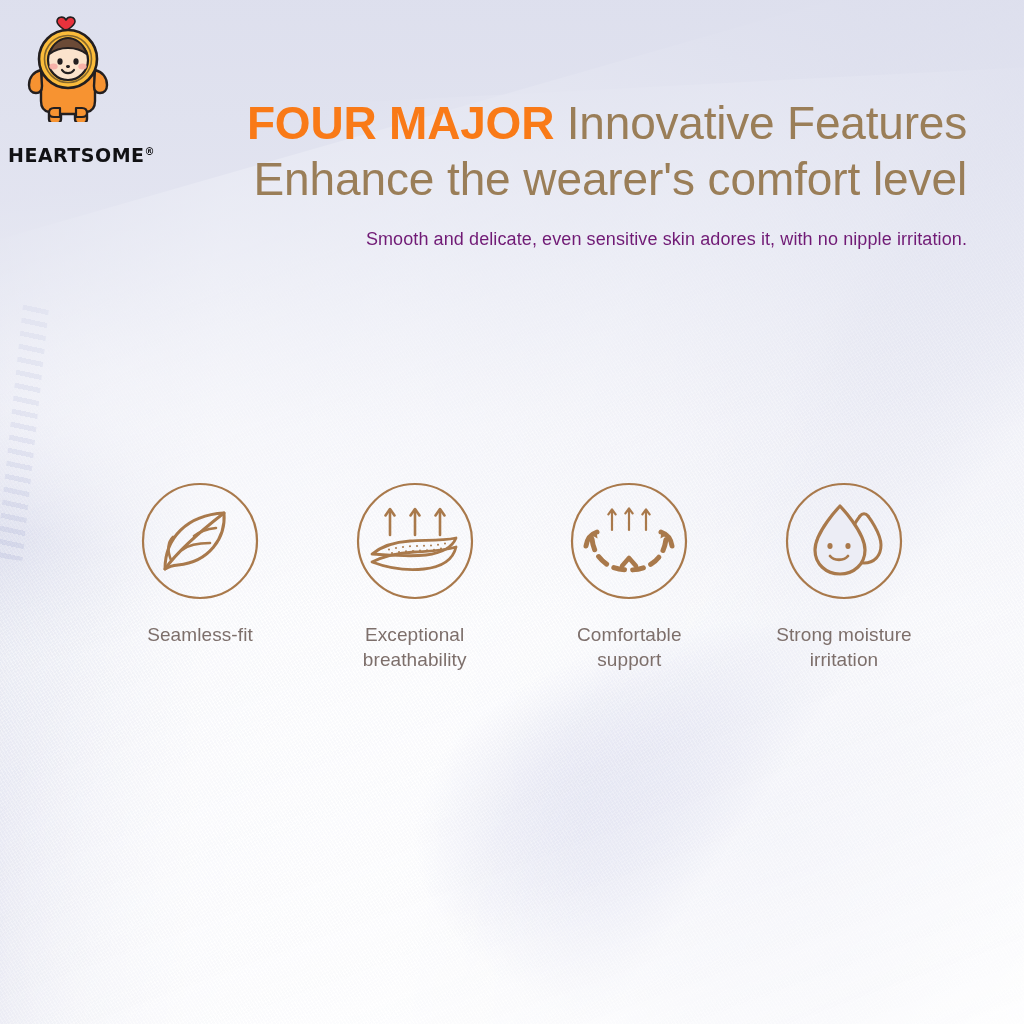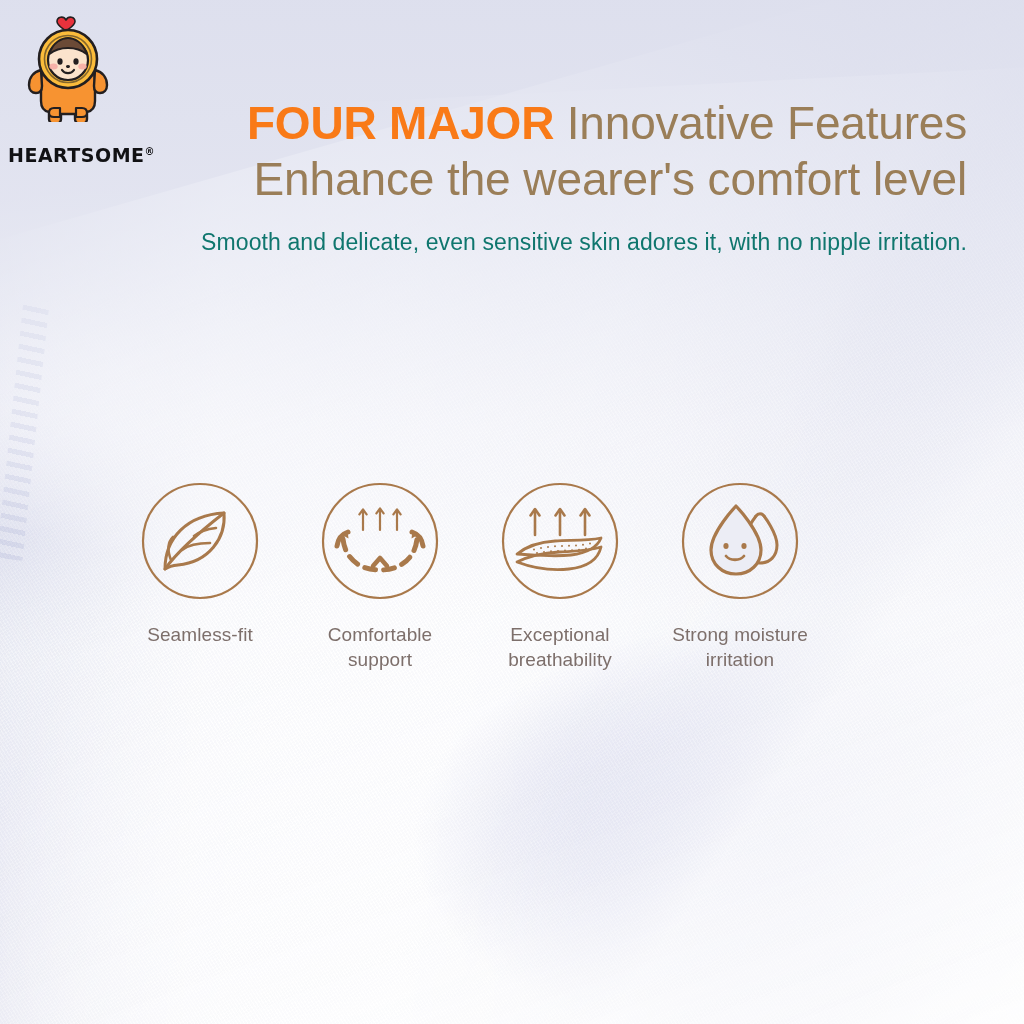--- a/index.html
+++ b/index.html
@@ -189,33 +189,34 @@
     color: #f97a17;
     font-weight: bold;
   }
   .headline.line2 {
     letter-spacing: -0.1px;
     padding-left: 28px;
   }
   .subline {
     margin-top: 22px;
     font-family: "Liberation Sans", sans-serif;
-    font-size: 23px;
-    color: #0f766e;
+    font-size: 18px;
+    color: #701a75;
     letter-spacing: 0.1px;
     white-space: nowrap;
   }
 
   
   #features {
     position: absolute;
     left: 110px;
     top: 482px;
     width: 824px;
     display: flex;
+    justify-content: space-between;
     align-items: flex-start;
   }
   .feature {
     width: 180px;
     display: flex;
     flex-direction: column;
     align-items: center;
   }
   .feature-icon {
     width: 118px;
@@ -293,46 +294,20 @@
         <svg width="118" height="118" viewBox="0 0 118 118" xmlns="http://www.w3.org/2000/svg">
           <circle cx="59" cy="59" r="57" fill="none" stroke="#A9794B" stroke-width="2.2"></circle>
           <path d="M24 87 C24 56 46 33 83 31 C85 56 68 80 37 83 C32 83.5 27 85 24 87 Z" fill="none" stroke="#A9794B" stroke-width="3" stroke-linejoin="round" stroke-linecap="round"></path>
           <path d="M24 87 C34 73 52 55 83 31" fill="none" stroke="#A9794B" stroke-width="3" stroke-linecap="round"></path>
           <path d="M41 68 C46 64 56 61 69 61" fill="none" stroke="#A9794B" stroke-width="2.6" stroke-linecap="round"></path>
           <path d="M53 54 C58 50 66 47 75 46" fill="none" stroke="#A9794B" stroke-width="2.6" stroke-linecap="round"></path>
           <path d="M30 78 C26 68 27 60 32 55" fill="none" stroke="#A9794B" stroke-width="2.6" stroke-linecap="round"></path>
         </svg>
       </div>
       <div class="feature-label">Seamless-fit</div>
-    </div>
-
-    <div class="feature">
-      <div class="feature-icon">
-        <svg width="118" height="118" viewBox="0 0 118 118" xmlns="http://www.w3.org/2000/svg">
-          <circle cx="59" cy="59" r="57" fill="none" stroke="#A9794B" stroke-width="2.2"></circle>
-          <g stroke="#A9794B" stroke-width="2.2" fill="none" stroke-linecap="round" stroke-linejoin="round">
-            <path d="M42 48 L42 28"></path>
-              <path d="M38.4 32.4 L42 27.5 L45.6 32.4"></path>
-            <path d="M59 48 L59 27"></path>
-              <path d="M55.4 31.4 L59 26.5 L62.6 31.4"></path>
-            <path d="M76 48 L76 28"></path>
-              <path d="M72.4 32.4 L76 27.5 L79.6 32.4"></path>
-          </g>
-
-          <path d="M22 57 C24 76 38 88 59 88 C80 88 94 76 96 57" fill="none" stroke="#A9794B" stroke-width="5" stroke-linecap="round" stroke-dasharray="11 8"></path>
-
-          <path d="M52 84 L59 76 L66 84" fill="none" stroke="#A9794B" stroke-width="4.6" stroke-linecap="round" stroke-linejoin="round"></path>
-
-          <path d="M16 64 C17 57 21 52 27 50" fill="none" stroke="#A9794B" stroke-width="5" stroke-linecap="round"></path>
-          <path d="M19.5 52 L26.5 49 L27.5 56.5 Z" fill="#A9794B"></path>
-          <path d="M102 64 C101 57 97 52 91 50" fill="none" stroke="#A9794B" stroke-width="5" stroke-linecap="round"></path>
-          <path d="M98.5 52 L91.5 49 L90.5 56.5 Z" fill="#A9794B"></path>
-        </svg>
-      </div>
-      <div class="feature-label"><span>Comfortable</span><br><span>support</span></div>
     </div>
 
     <div class="feature">
       <div class="feature-icon">
         <svg width="118" height="118" viewBox="0 0 118 118" xmlns="http://www.w3.org/2000/svg">
           <circle cx="59" cy="59" r="57" fill="none" stroke="#A9794B" stroke-width="2.2"></circle>
           <g stroke="#A9794B" stroke-width="2.6" fill="none" stroke-linecap="round" stroke-linejoin="round">
             <path d="M34 53 L34 28"></path>
               <path d="M29.5 33.5 L34 27 L38.5 33.5"></path>
             <path d="M59 53 L59 28"></path>
@@ -365,20 +340,46 @@
           <path d="M16 80 C28 74 42 71 58 70 C74 69 88 69 100 65 C97 78 86 85 68 87 C50 89 32 86 16 80 Z" fill="none" stroke="#A9794B" stroke-width="2.8" stroke-linejoin="round"></path>
         </svg>
       </div>
       <div class="feature-label"><span>Exceptional</span><br><span>breathability</span></div>
     </div>
 
     <div class="feature">
       <div class="feature-icon">
         <svg width="118" height="118" viewBox="0 0 118 118" xmlns="http://www.w3.org/2000/svg">
           <circle cx="59" cy="59" r="57" fill="none" stroke="#A9794B" stroke-width="2.2"></circle>
+          <g stroke="#A9794B" stroke-width="2.2" fill="none" stroke-linecap="round" stroke-linejoin="round">
+            <path d="M42 48 L42 28"></path>
+              <path d="M38.4 32.4 L42 27.5 L45.6 32.4"></path>
+            <path d="M59 48 L59 27"></path>
+              <path d="M55.4 31.4 L59 26.5 L62.6 31.4"></path>
+            <path d="M76 48 L76 28"></path>
+              <path d="M72.4 32.4 L76 27.5 L79.6 32.4"></path>
+          </g>
+
+          <path d="M22 57 C24 76 38 88 59 88 C80 88 94 76 96 57" fill="none" stroke="#A9794B" stroke-width="5" stroke-linecap="round" stroke-dasharray="11 8"></path>
+
+          <path d="M52 84 L59 76 L66 84" fill="none" stroke="#A9794B" stroke-width="4.6" stroke-linecap="round" stroke-linejoin="round"></path>
+
+          <path d="M16 64 C17 57 21 52 27 50" fill="none" stroke="#A9794B" stroke-width="5" stroke-linecap="round"></path>
+          <path d="M19.5 52 L26.5 49 L27.5 56.5 Z" fill="#A9794B"></path>
+          <path d="M102 64 C101 57 97 52 91 50" fill="none" stroke="#A9794B" stroke-width="5" stroke-linecap="round"></path>
+          <path d="M98.5 52 L91.5 49 L90.5 56.5 Z" fill="#A9794B"></path>
+        </svg>
+      </div>
+      <div class="feature-label"><span>Comfortable</span><br><span>support</span></div>
+    </div>
+
+    <div class="feature">
+      <div class="feature-icon">
+        <svg width="118" height="118" viewBox="0 0 118 118" xmlns="http://www.w3.org/2000/svg">
+          <circle cx="59" cy="59" r="57" fill="none" stroke="#A9794B" stroke-width="2.2"></circle>
 
           <path d="M75 34 C75 34 62 51 62 63 C62 74 69 81 79 81 C89 81 96 74 96 63 C96 51 83 34 83 34" fill="none" stroke="#A9794B" stroke-width="3" stroke-linecap="round"></path>
           <path d="M75 34 C77 31 81 31 83 34" fill="none" stroke="#A9794B" stroke-width="3" stroke-linecap="round"></path>
 
           <path d="M55 24 C55 24 30 50 30 68 C30 82 41 92 55 92 C69 92 80 82 80 68 C80 50 55 24 55 24 Z" fill="#ecedf5" stroke="#A9794B" stroke-width="3.2" stroke-linejoin="round"></path>
 
           <ellipse cx="45" cy="64" rx="2.6" ry="3" fill="#A9794B"></ellipse>
           <ellipse cx="63" cy="64" rx="2.6" ry="3" fill="#A9794B"></ellipse>
           <path d="M45 74 C49 79 59 79 63 74" fill="none" stroke="#A9794B" stroke-width="2.8" stroke-linecap="round"></path>
         </svg>

